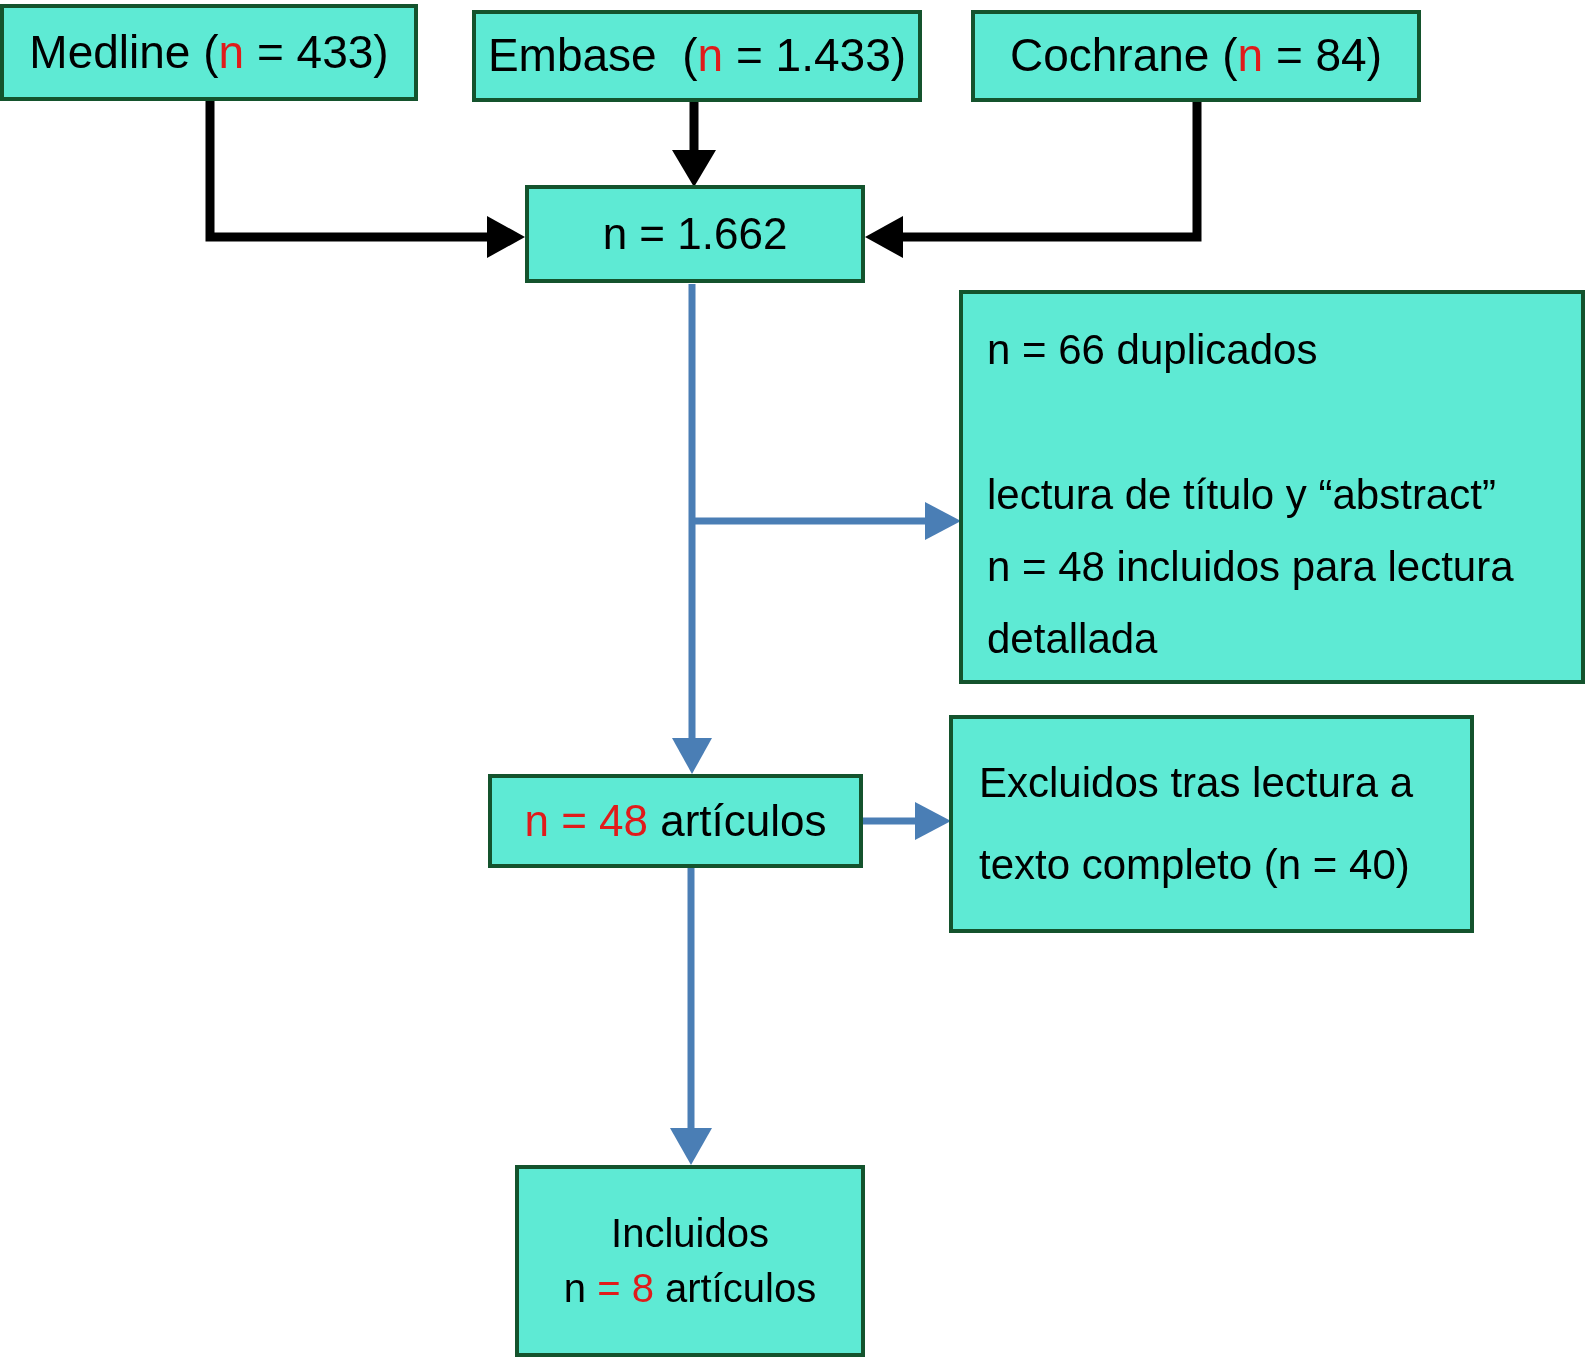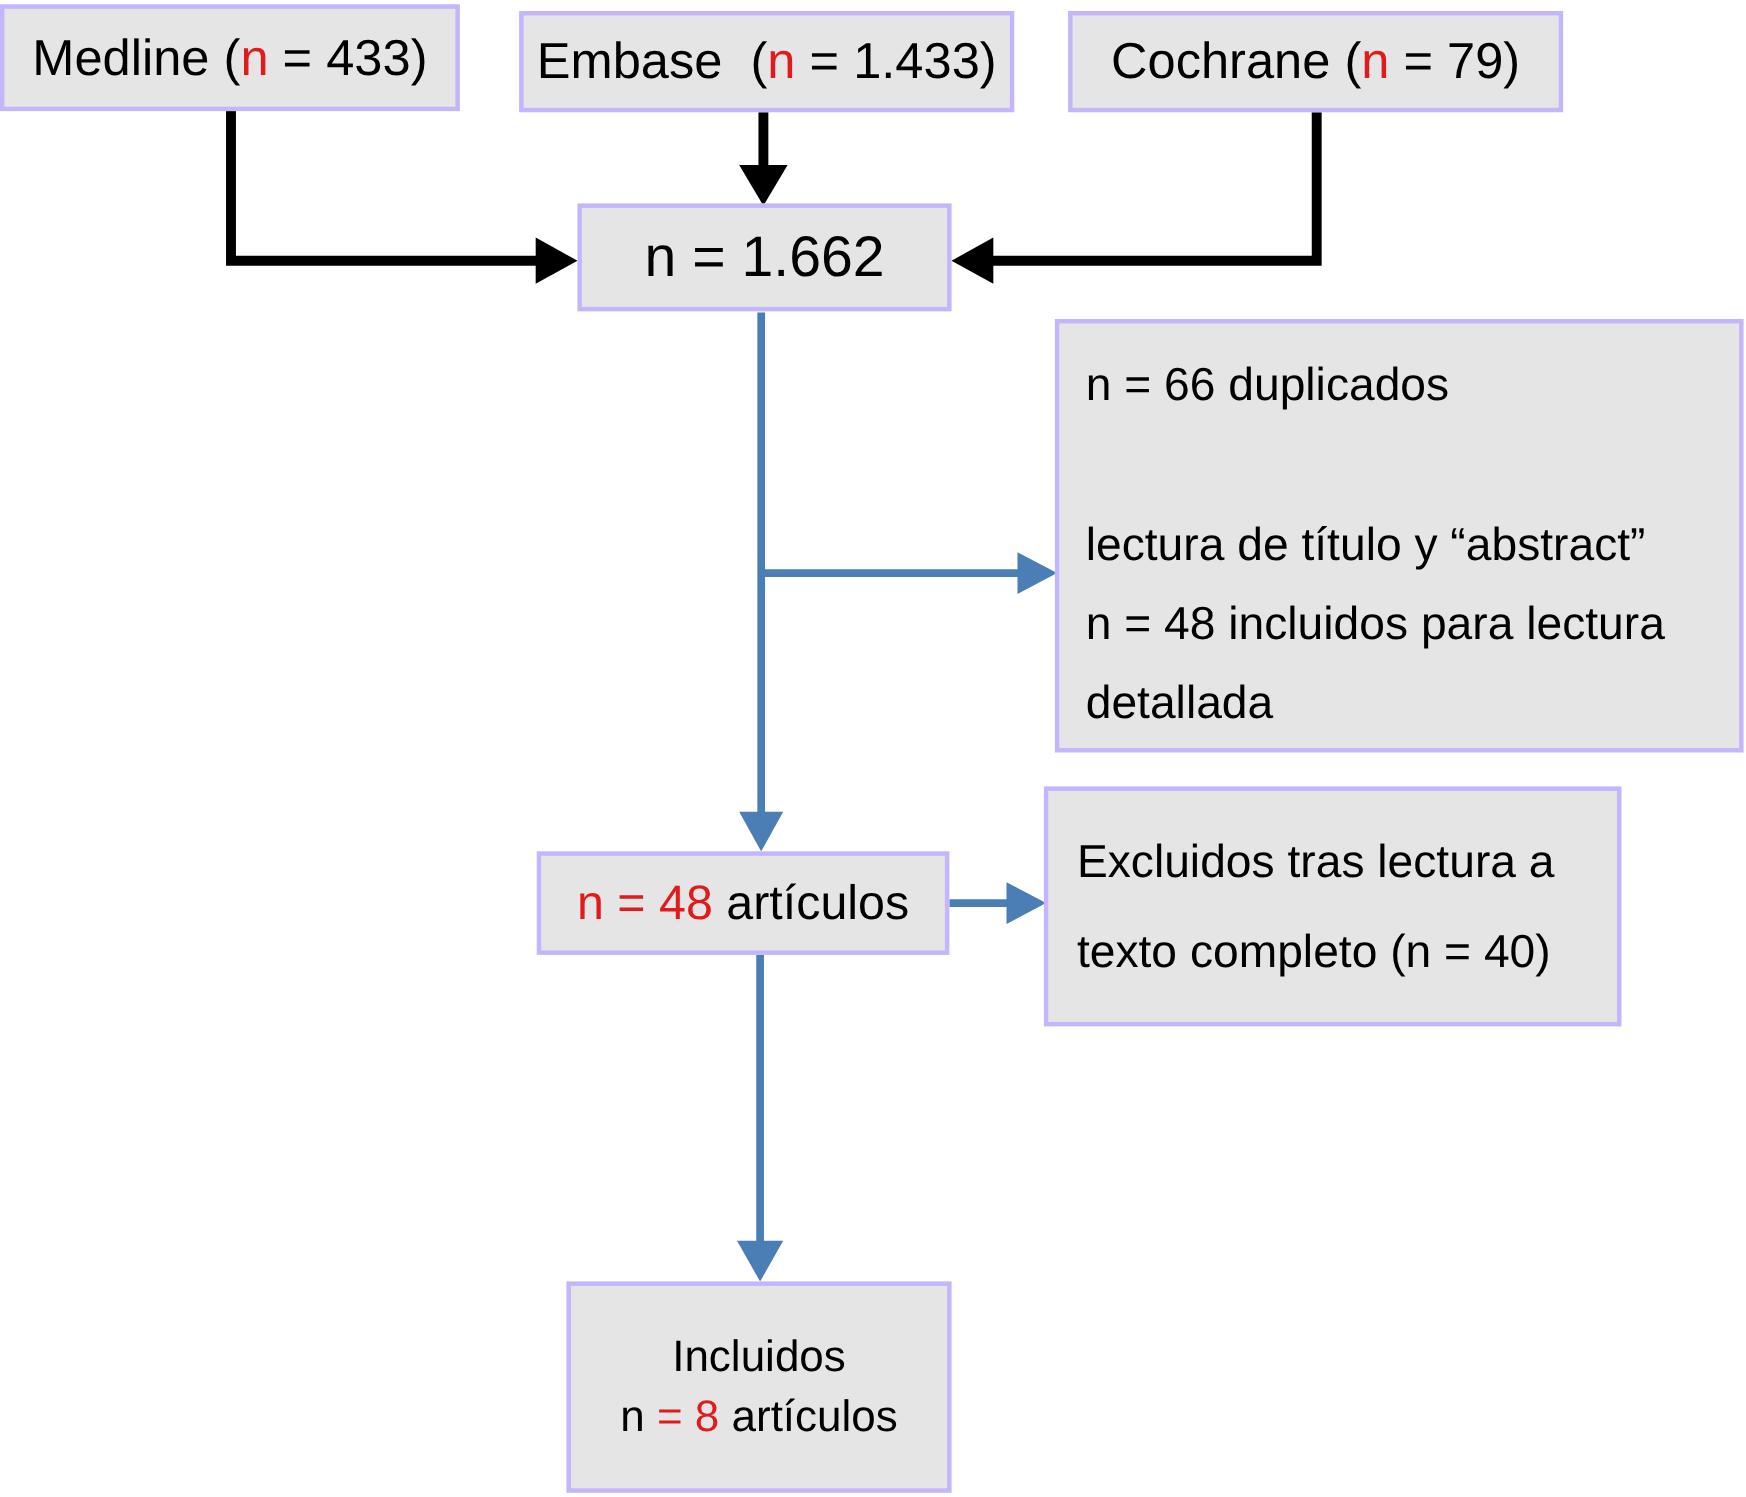--- a/index.html
+++ b/index.html
@@ -20,22 +20,22 @@
     position: absolute;
     left: 0;
     top: 0;
     width: 1587px;
     height: 1361px;
     pointer-events: none;
   }
   .node {
     position: absolute;
     box-sizing: border-box;
-    background: #e5e5e5;
-    border: 4px solid #c4b5fd;
+    background: #5eead4;
+    border: 4px solid #14532d;
     display: flex;
     align-items: center;
     justify-content: center;
     z-index: 2;
   }
   .node .txt {
     display: block;
     color: #000000;
     line-height: 1.12;
     white-space: nowrap;
@@ -52,21 +52,21 @@
   #node-excl1     { left: 959px;  top: 290px;  width: 626px; height: 394px; }
   #node-articles  { left: 488px;  top: 774px;  width: 375px; height: 94px;  }
   #node-excl2     { left: 949px;  top: 715px;  width: 525px; height: 218px; }
   #node-included  { left: 515px;  top: 1165px; width: 350px; height: 192px; }
 
   
   #node-medline  .txt,
   #node-embase   .txt,
   #node-cochrane .txt { font-size: 46px; }
 
-  #node-total .txt { font-size: 52px; }
+  #node-total .txt { font-size: 44px; }
 
   #node-excl1 {
     justify-content: flex-start;
     align-items: center;
     padding: 16px 0 0 24px;
   }
   #node-excl1 .txt {
     font-size: 42px;
     line-height: 1.72;
     text-align: left;
@@ -139,21 +139,21 @@
 
   <div class="node" id="node-medline">
     <span class="txt"><span class="blk">Medline</span><span class="blk">&nbsp;</span><span class="blk">(</span><span class="red">n</span><span class="blk">&nbsp;</span><span class="blk">= 433</span><span class="blk">)</span></span>
   </div>
 
   <div class="node" id="node-embase">
     <span class="txt"><span class="blk">Embase</span><span class="blk">&nbsp;&nbsp;</span><span class="blk">(</span><span class="red">n</span><span class="blk">&nbsp;</span><span class="blk">= 1.433</span><span class="blk">)</span></span>
   </div>
 
   <div class="node" id="node-cochrane">
-    <span class="txt"><span class="blk">Cochrane</span><span class="blk">&nbsp;</span><span class="blk">(</span><span class="red">n</span><span class="blk">&nbsp;</span><span class="blk">= 79</span><span class="blk">)</span></span>
+    <span class="txt"><span class="blk">Cochrane</span><span class="blk">&nbsp;</span><span class="blk">(</span><span class="red">n</span><span class="blk">&nbsp;</span><span class="blk">= 84</span><span class="blk">)</span></span>
   </div>
 
   <div class="node" id="node-total">
     <span class="txt blk">n = 1.662</span>
   </div>
 
   <div class="node multiline" id="node-excl1">
     <span class="txt">
       <span class="blk">n = 66 duplicados</span><br>
       <br>

